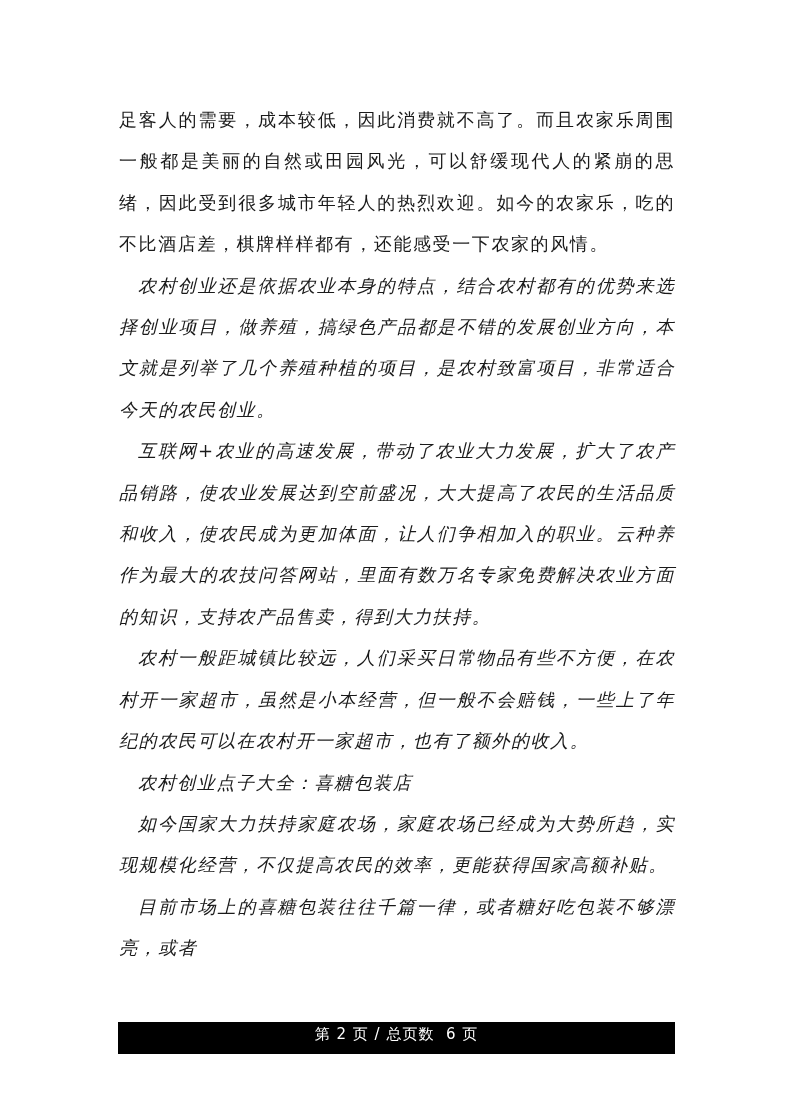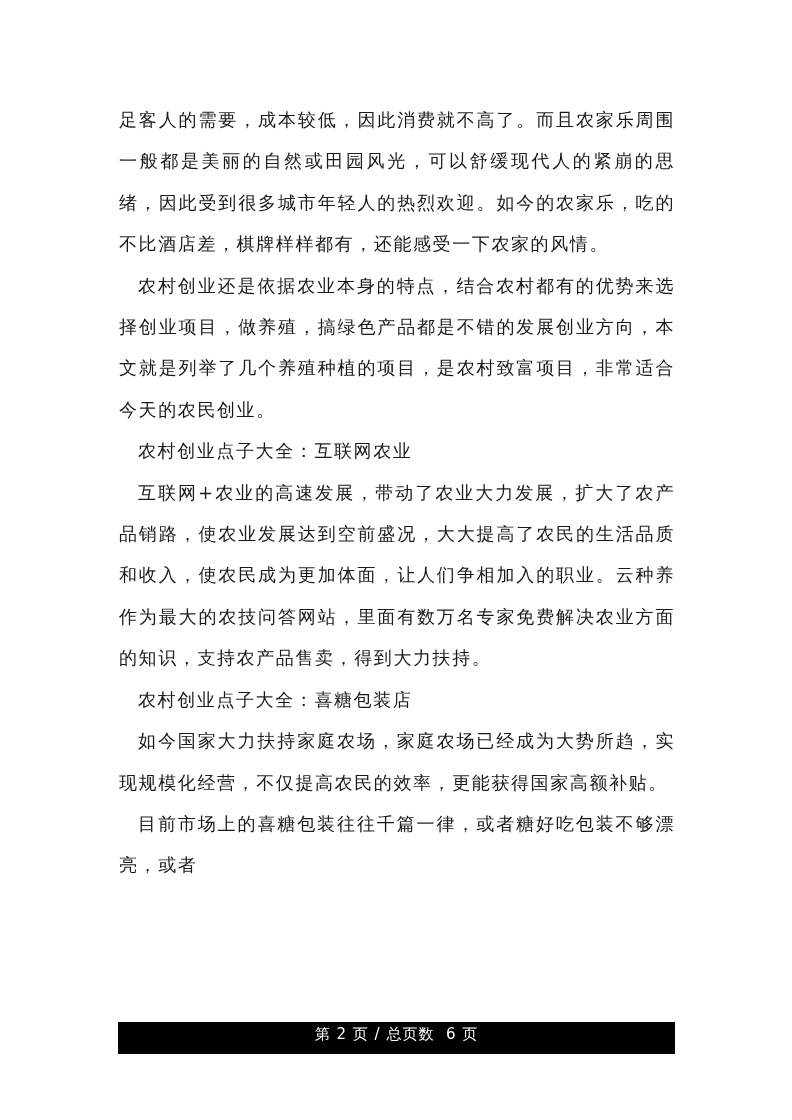--- a/index.html
+++ b/index.html
@@ -30,21 +30,21 @@
     }
     .para {
       margin: 0;
       font-size: 18px;
       line-height: 41.4px;
       letter-spacing: 1.6px;
       text-align: justify;
       white-space: normal;
       word-break: break-all;
     }
-    .para.indent { text-indent: 19px; }
+    .para.indent { text-indent: 19px; font-style: italic; }
     .heading { margin: 0; }
     .footer-bar {
       position: absolute;
       left: 118px;
       top: 1022px;
       width: 557px;
       height: 32px;
       background: #000000;
       display: flex;
       align-items: center;
@@ -59,22 +59,22 @@
       margin-top: -8px;
     }
   </style>
 </head>
 <body>
 
 <div class="page">
   <div class="content">
     <p class="para">足客人的需要，成本较低，因此消费就不高了。而且农家乐周围一般都是美丽的自然或田园风光，可以舒缓现代人的紧崩的思绪，因此受到很多城市年轻人的热烈欢迎。如今的农家乐，吃的不比酒店差，棋牌样样都有，还能感受一下农家的风情。</p>
     <p class="para indent">农村创业还是依据农业本身的特点，结合农村都有的优势来选择创业项目，做养殖，搞绿色产品都是不错的发展创业方向，本文就是列举了几个养殖种植的项目，是农村致富项目，非常适合今天的农民创业。</p>
-    <p class="para indent heading">农村创业点子大全：互联网农业</p>
     <p class="para indent">互联网+农业的高速发展，带动了农业大力发展，扩大了农产品销路，使农业发展达到空前盛况，大大提高了农民的生活品质和收入，使农民成为更加体面，让人们争相加入的职业。云种养作为最大的农技问答网站，里面有数万名专家免费解决农业方面的知识，支持农产品售卖，得到大力扶持。</p>
+    <p class="para indent">农村一般距城镇比较远，人们采买日常物品有些不方便，在农村开一家超市，虽然是小本经营，但一般不会赔钱，一些上了年纪的农民可以在农村开一家超市，也有了额外的收入。</p>
     <p class="para indent heading">农村创业点子大全：喜糖包装店</p>
     <p class="para indent">如今国家大力扶持家庭农场，家庭农场已经成为大势所趋，实现规模化经营，不仅提高农民的效率，更能获得国家高额补贴。</p>
     <p class="para indent">目前市场上的喜糖包装往往千篇一律，或者糖好吃包装不够漂亮，或者</p>
   </div>
 
   <div class="footer-bar">
     <span class="footer-text">第 2 页 / 总页数  6 页</span>
   </div>
 </div>
 

